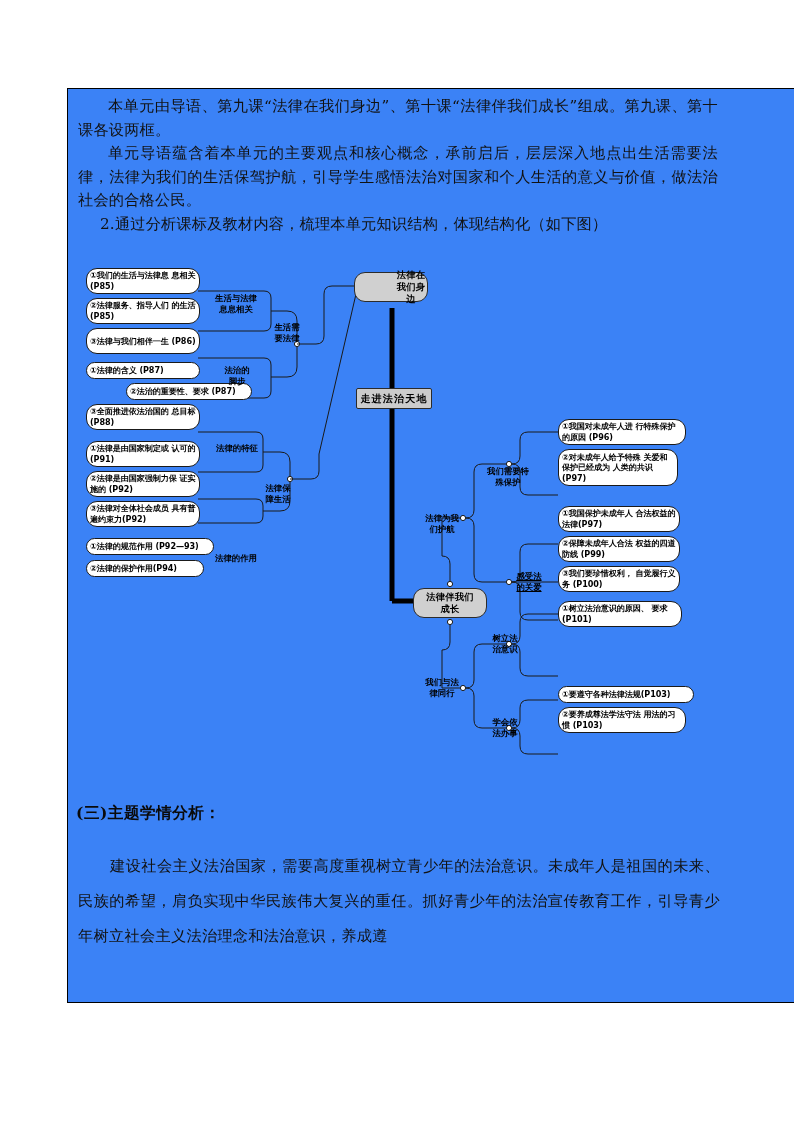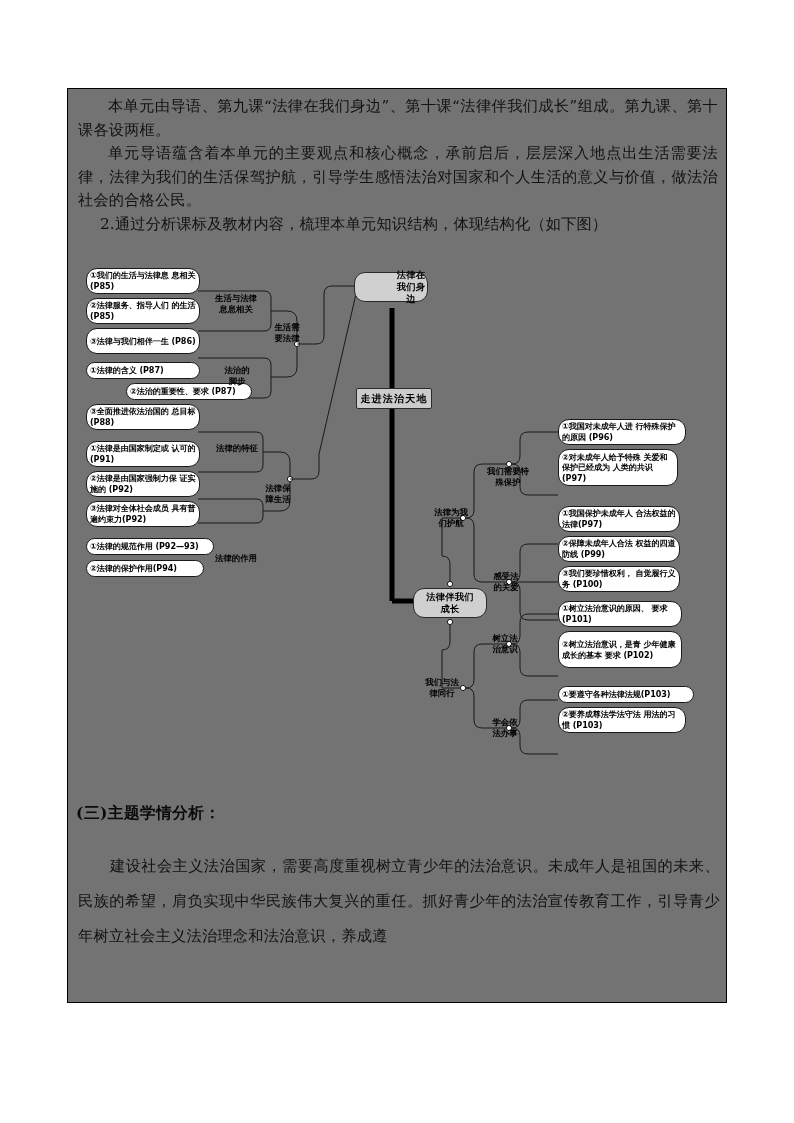--- a/index.html
+++ b/index.html
@@ -19,25 +19,25 @@
     position: absolute;
     left: 0; top: 0;
     width: 794px;
     height: 1123px;
   }
   
   .doc-frame {
     position: absolute;
     left: 67px;
     top: 88px;
-    width: 660px;
+    width: 728px;
     height: 915px;
     border: 1.6px solid #000;
     box-sizing: border-box;
-    background: #737373;
+    background: #3b82f6;
   }
   .doc-inner {
     position: absolute;
     left: 0; top: 0;
     width: 100%;
     height: 100%;
   }
   
   .para {
     position: absolute;
@@ -290,24 +290,24 @@
           <span style="display:block;">走进法治天地</span>
         </div>
 
         <div class="node gnode" style="left:345px; top:324px; width:74px; height:30px;">
           <span style="display:block;width:50px;">法律伴我们成长</span>
         </div>
 
         <div class="node blabel" style="left:412px; top:188px; width:56px; height:24px;margin-top:13px;">
           <span style="display:block;width:48px;">我们需要特殊保护</span>
         </div>
-        <div class="node blabel" style="left:415px; top:306px; width:46px; height:24px;">
+        <div class="node blabel" style="left:438px; top:306px; width:46px; height:24px;text-decoration:underline;">
           <span style="display:block;width:32px;">感受法的关爱</span>
         </div>
-        <div class="node blabel" style="left:348px; top:242px; width:52px; height:24px;justify-content:flex-end;">
+        <div class="node blabel" style="left:348px; top:248px; width:52px; height:24px;">
           <span style="display:block;width:34px;">法律为我们护航</span>
         </div>
         <div class="node blabel" style="left:414px; top:368px; width:46px; height:24px;">
           <span style="display:block;width:32px;">树立法治意识</span>
         </div>
         <div class="node blabel" style="left:414px; top:452px; width:46px; height:24px;">
           <span style="display:block;width:32px;">学会依法办事</span>
         </div>
         <div class="node blabel" style="left:348px; top:412px; width:52px; height:24px;">
           <span style="display:block;width:34px;">我们与法律同行</span>
@@ -321,23 +321,20 @@
 
         <div class="node leaf" style="left:490px; top:242px; width:122px; height:26px;">①我国保护未成年人
    合法权益的法律(P97)</div>
         <div class="node leaf" style="left:490px; top:272px; width:122px; height:26px;">②保障未成年人合法
    权益的四道防线 (P99)</div>
         <div class="node leaf" style="left:490px; top:302px; width:122px; height:26px;">③我们要珍惜权利，
    自觉履行义务 (P100)</div>
 
         <div class="node leaf" style="left:490px; top:337px; width:124px; height:26px;">①树立法治意识的原因、
    要求(P101)</div>
-        <div class="node leaf" style="left:490px; top:367px; width:124px; height:37px;">②树立法治意识，是青
-   少年健康成长的基本
-   要求 (P102)</div>
 
         <div class="node leaf" style="left:490px; top:422px; width:136px; height:17px;">①要遵守各种法律法规(P103)</div>
         <div class="node leaf" style="left:490px; top:443px; width:128px; height:26px;">②要养成尊法学法守法
    用法的习惯 (P103)</div>
 
       </div>
 
       <div class="section-head">(三)主题学情分析：</div>
       <div class="p-bottom">建设社会主义法治国家，需要高度重视树立青少年的法治意识。未成年人是祖国的未来、民族的希望，肩负实现中华民族伟大复兴的重任。抓好青少年的法治宣传教育工作，引导青少年树立社会主义法治理念和法治意识，养成遵</div>
 

